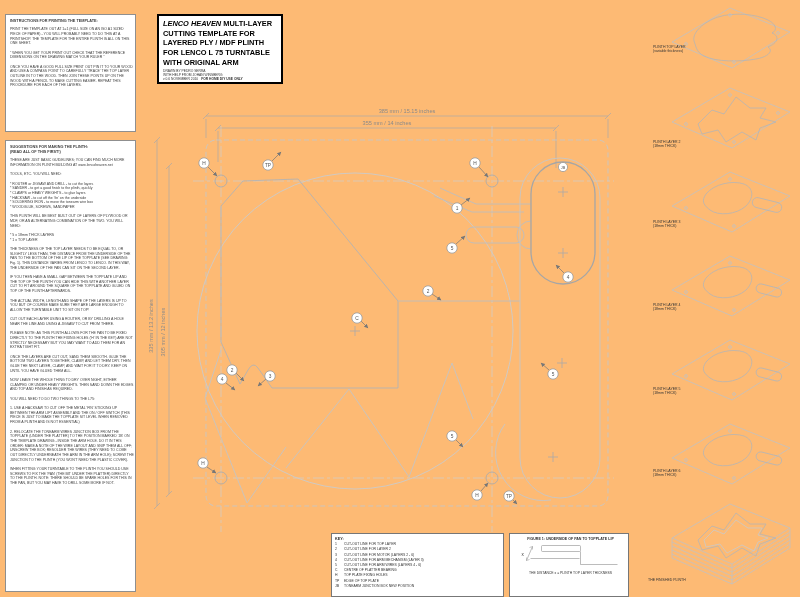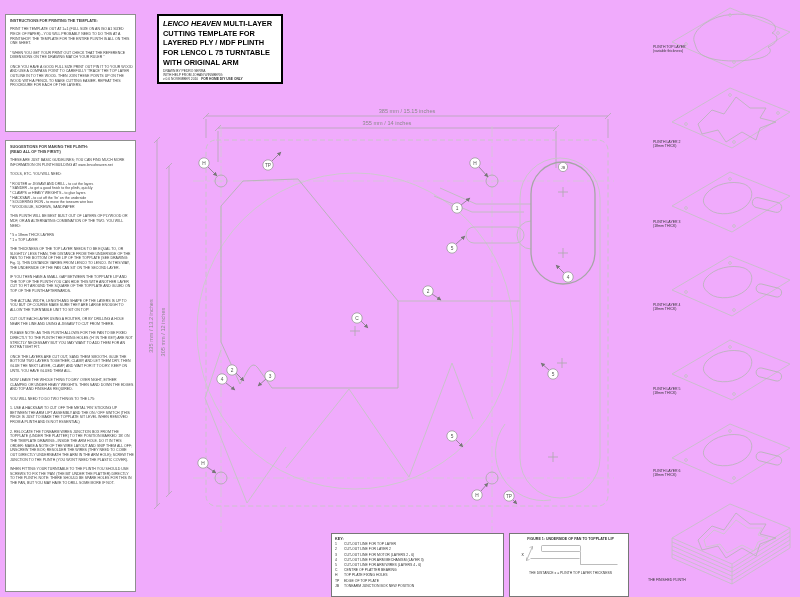--- a/index.html
+++ b/index.html
@@ -1,17 +1,17 @@
 <!DOCTYPE html>
 <html><head>
 <meta charset="utf-8">
 <style>
   html,body { margin:0; padding:0; background:#e8e8e8; }
   .page {
-    position:relative; width:800px; height:597px; background:#f0abfc;
+    position:relative; width:800px; height:597px; background:#fdba74;
     font-family:"Liberation Sans", sans-serif; overflow:hidden; margin:0 auto;
   }
   
   .note-box {
     position:absolute; border:1px solid #8f8f8f; background:#fff; overflow:hidden;
   }
   .box1 { left:5px; top:14px; width:129px; height:116px; }
   .box2 { left:5px; top:140px; width:129px; height:450px; }
   .tiny { transform:scale(0.5); transform-origin:0 0; }
   .note-inner { width:248px; padding:7px 8px; color:#3c3c3c; }

